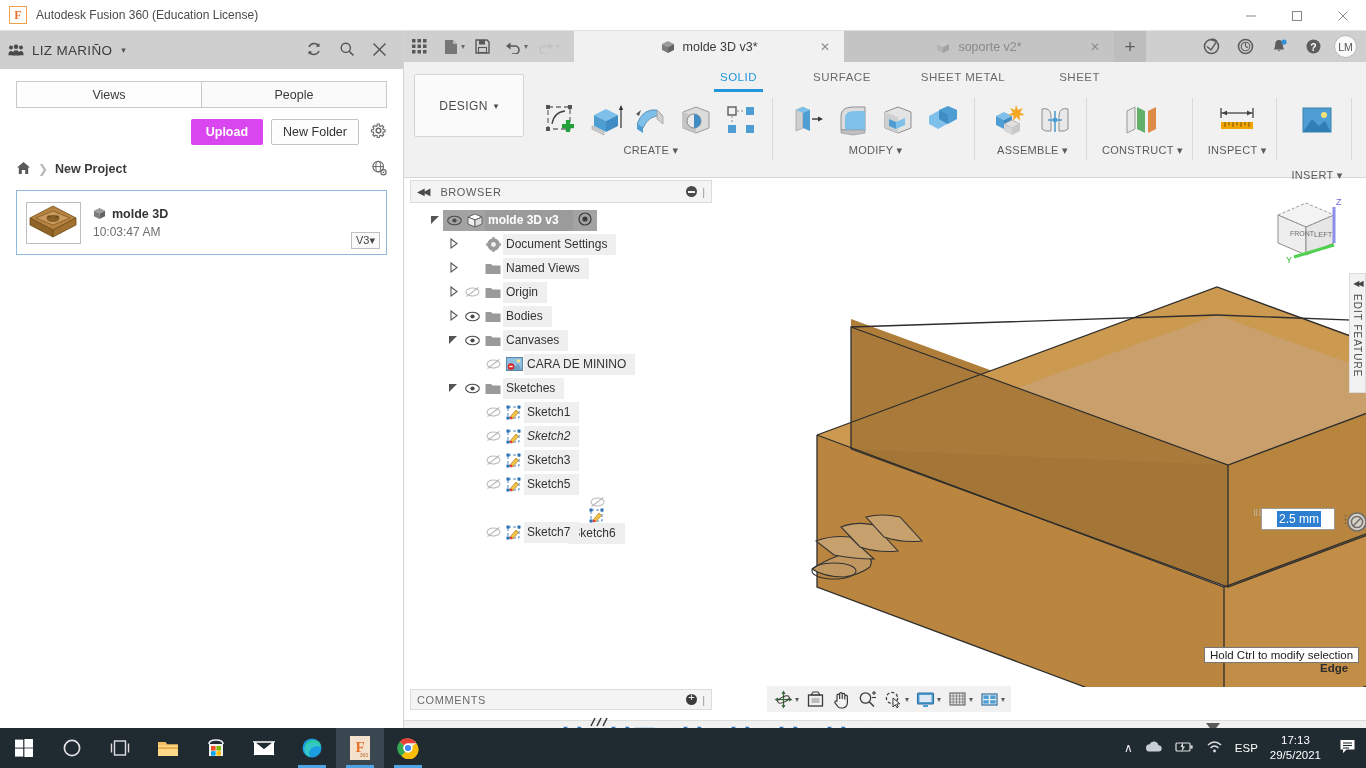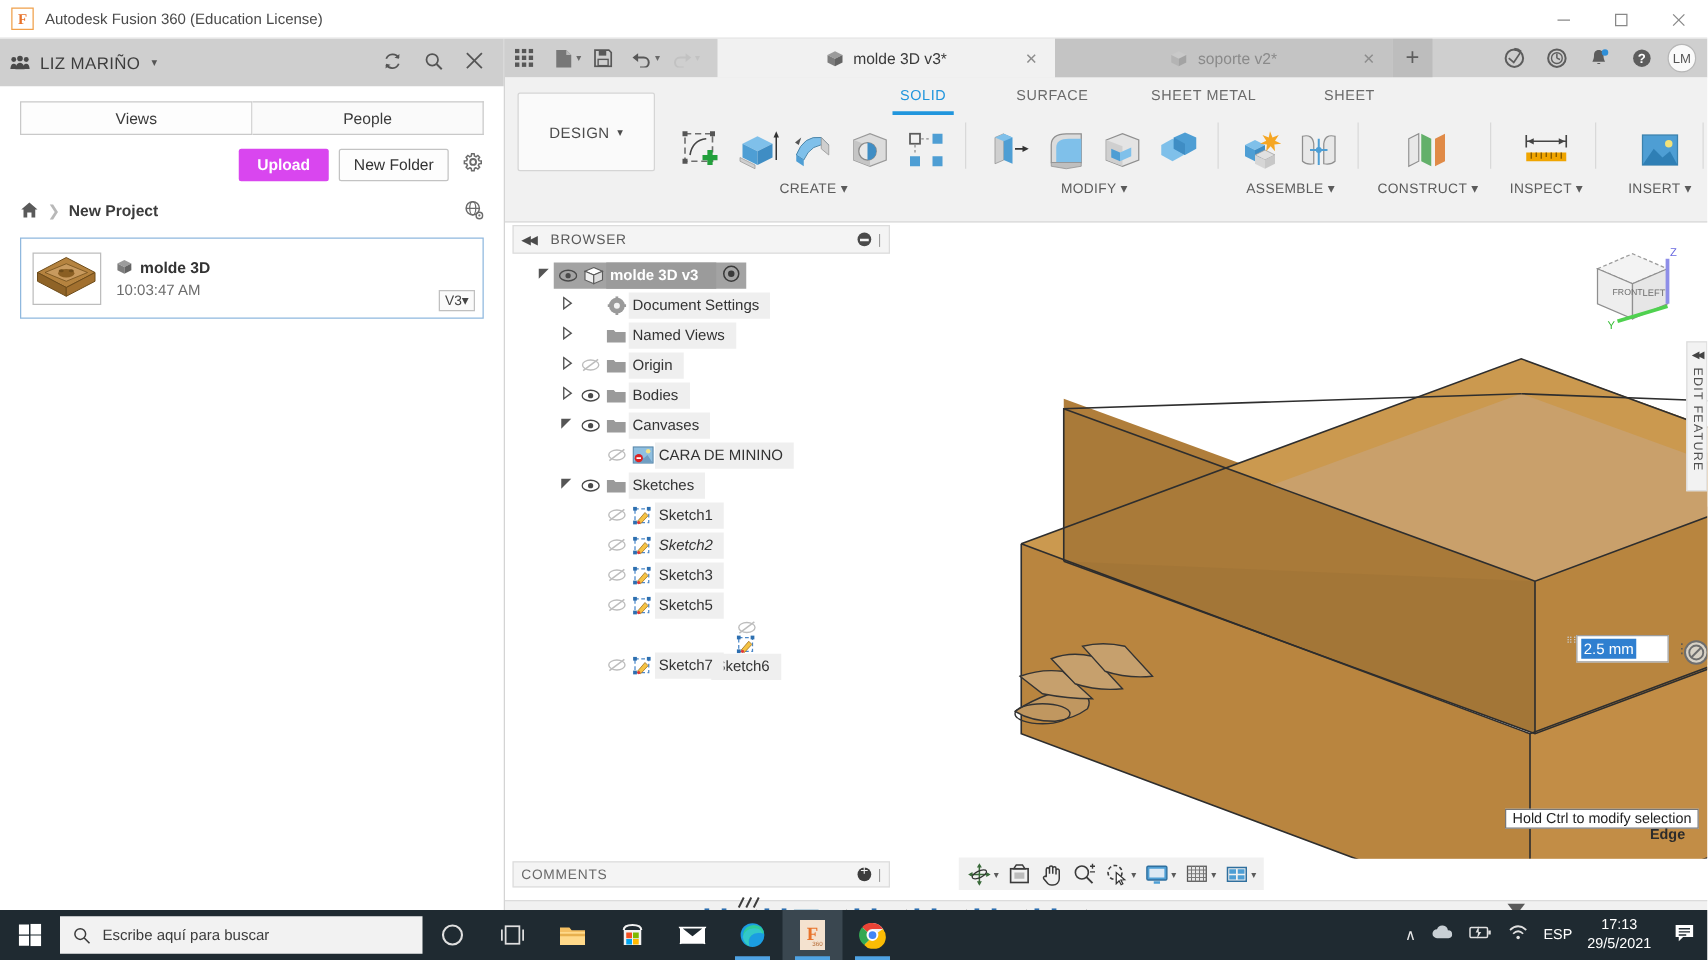--- a/index.html
+++ b/index.html
@@ -196,21 +196,21 @@
 
   .dim-input {
     position: absolute; left: 1253px; top: 476px; width: 100px; height: 24px;
     display: flex; align-items: center;
   }
   .dim-grip { width: 8px; height: 20px; color: #c9c9c9; font-size: 7px; line-height: 5px; letter-spacing: 0; overflow: hidden; }
   .dim-field {
     width: 74px; height: 22px; border: 1px solid #9c9c9c; background: #fff;
     display: flex; align-items: center; padding: 0 3px;
   }
-  .dim-val { background: #2f7fd0; color: #fff; font-size: 12px; padding: 1px 2px; }
+  .dim-val { background: #2f7fd0; color: #fff; font-size: 12px; padding: 1px 2px; margin-left: 12px; }
   .dim-menu { margin-left: 5px; color: #555; font-size: 11px; line-height: 4px; }
 
   .tooltip-sel {
     position: absolute; left: 1204px; top: 647px;
     border: 1px solid #777; background: #fff; font-size: 11.5px; color: #222;
     padding: 1px 5px;
   }
   .status-edge {
     position: absolute; left: 1320px; top: 662px; font-size: 11.5px; color: #2b2b2b; font-weight: bold;
   }
@@ -695,21 +695,21 @@
               </svg>
             </div>
           </div>
           <div class="plabel">
             <span>INSPECT</span> <span>▾</span>
           </div>
         </div>
 
         <div class="panel-sep"></div>
 
-        <div class="panel" style="margin-left:17px;">
+        <div class="panel" style="margin-left:6px;gap:25px;">
           <div class="row">
             <div class="tool" style="width:48px;">
               <svg width="38" height="36" viewBox="0 0 38 36">
                 <rect x="5" y="6" width="28" height="24" fill="#4e9ed4" stroke="#3b82ad" stroke-width="1"></rect>
                 <circle cx="26" cy="13" r="3" fill="#f3e27a"></circle>
                 <polygon points="5,30 14,17 21,24 27,19 33,30" fill="#2f7fb5"></polygon>
               </svg>
             </div>
           </div>
           <div class="plabel">
@@ -1494,27 +1494,20 @@
 
   <div class="taskbar">
     <div class="tb-start">
       <svg width="18" height="18" viewBox="0 0 18 18">
         <rect x="0" y="0.6" width="8.2" height="8" fill="#fff"></rect>
         <rect x="9.4" y="0" width="8.6" height="8.6" fill="#fff"></rect>
         <rect x="0" y="9.6" width="8.2" height="8" fill="#fff"></rect>
         <rect x="9.4" y="9.4" width="8.6" height="8.6" fill="#fff"></rect>
       </svg>
     </div>
-    <div class="tb-search">
-      <svg width="15" height="15" viewBox="0 0 15 15">
-        <circle cx="6.2" cy="6.2" r="4.3" fill="none" stroke="#3b3b3b" stroke-width="1.2"></circle>
-        <line x1="9.4" y1="9.4" x2="13.6" y2="13.6" stroke="#3b3b3b" stroke-width="1.3"></line>
-      </svg>
-      <span>Escribe aquí para buscar</span>
-    </div>
     <div class="tb-ic">
       <svg width="20" height="20" viewBox="0 0 20 20">
           <circle cx="10" cy="10" r="7.6" fill="none" stroke="#dfdfdf" stroke-width="1.7"></circle>
         </svg>
     </div>
     <div class="tb-ic">
       <svg width="22" height="18" viewBox="0 0 22 18">
         <rect x="5.5" y="2" width="11" height="14" fill="none" stroke="#dfdfdf" stroke-width="1.4"></rect>
         <line x1="2.5" y1="4.5" x2="2.5" y2="13.5" stroke="#dfdfdf" stroke-width="1.4"></line>
         <line x1="19.5" y1="4.5" x2="19.5" y2="13.5" stroke="#dfdfdf" stroke-width="1.4"></line>

